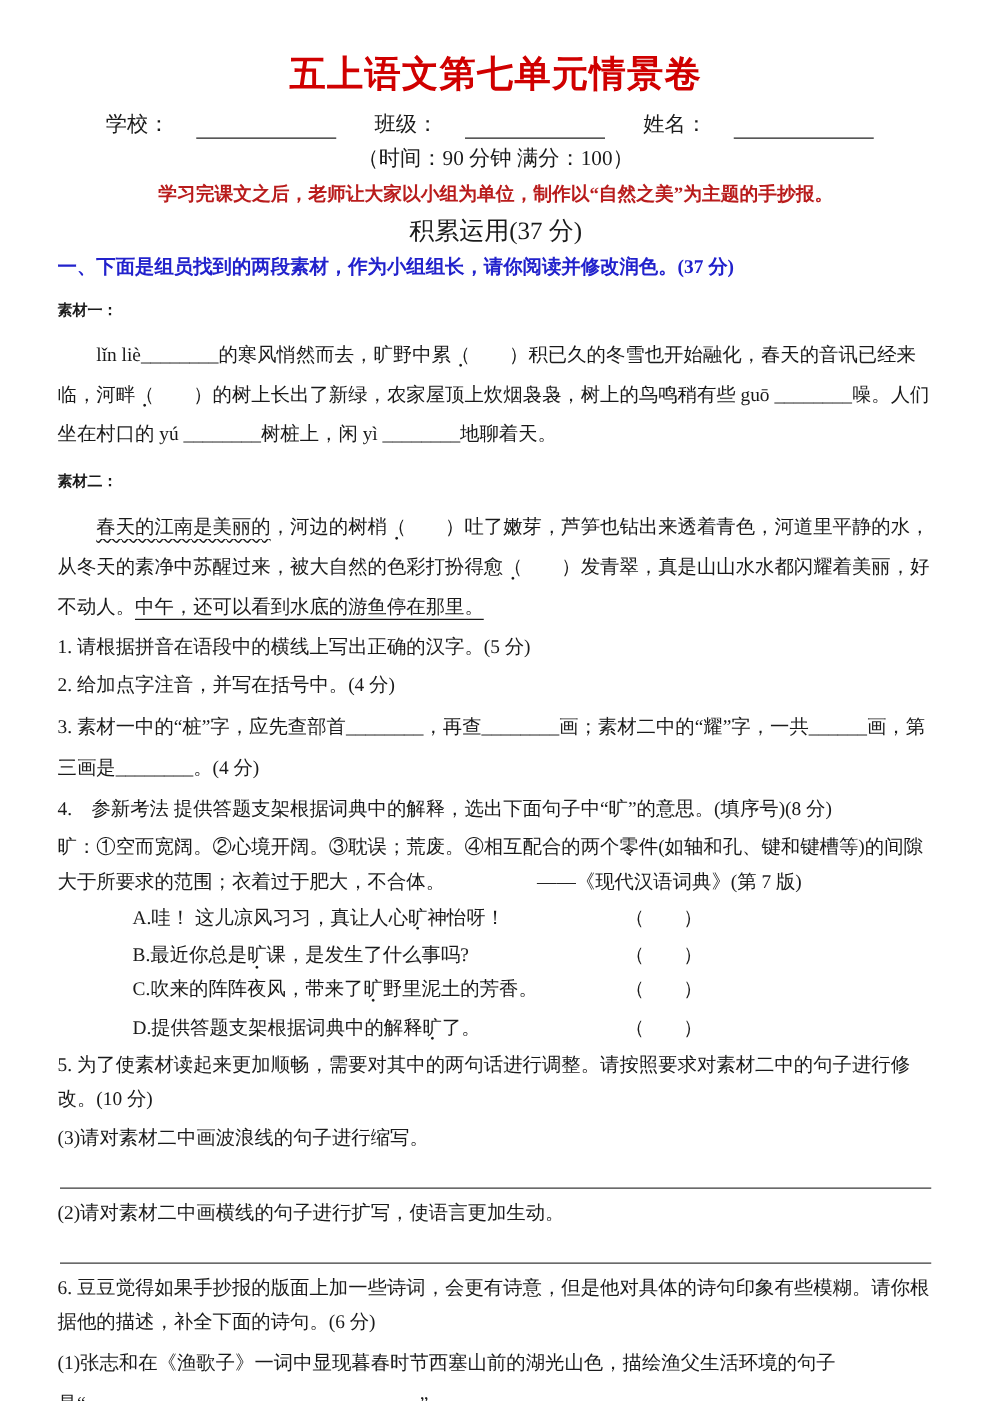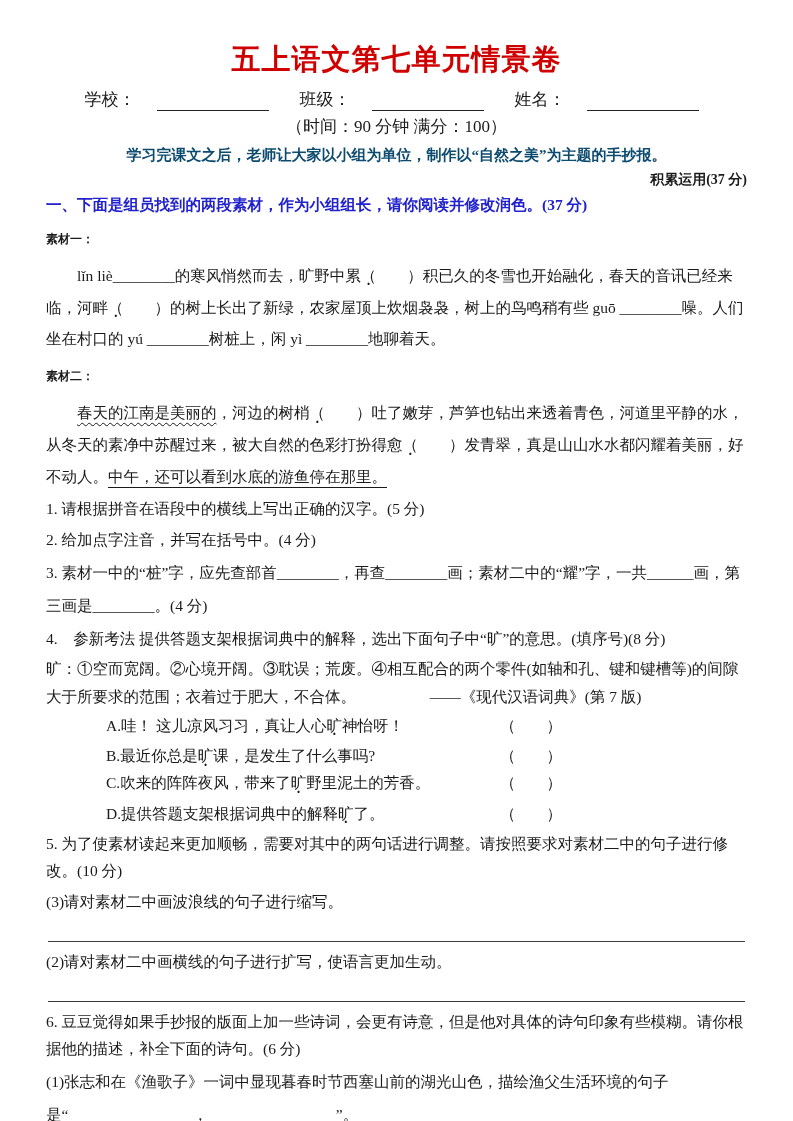--- a/index.html
+++ b/index.html
@@ -14,24 +14,24 @@
     text-align:center;color:#d00000;font-weight:bold;
     font-size:29px;margin:0 0 8px 0;letter-spacing:1px;
   }
   .fields-row{
     display:flex;justify-content:center;align-items:flex-end;
     gap:21px;font-size:17px;margin:2px 0 4px 0;
   }
   .hline{display:inline-block;width:112px;border-bottom:1.5px solid #222;height:1.05em;margin-right:10px;}
   .meta{text-align:center;font-size:17px;margin:2px 0 4px 0;}
   .scenario{
-    text-align:center;color:#0c4a6e;font-weight:bold;
+    text-align:center;color:#b91c1c;font-weight:bold;
     font-size:15px;margin:8px 0 2px 0;
   }
-  .section-title{text-align:right;font-weight:bold;font-size:14px;margin:6px 0 2px 0;}
+  .section-title{text-align:center;font-weight:normal;font-size:20px;margin:6px 0 2px 0;}
   .block-title{text-align:center;color:#d00000;font-weight:bold;font-size:16px;margin:4px 0 2px 0;}
   .q-intro{color:#2222cc;font-weight:bold;font-size:15.5px;margin:4px 0 2px 0;line-height:1.6;}
   .mat-label{font-weight:bold;font-size:12px;margin:12px 0;line-height:1.5;}
   .para{font-size:15.5px;line-height:2.05;text-indent:2em;margin:0 0 2px 0;}
 
   .dot{position:relative;}
   .dot::after{
     content:"·";position:absolute;left:50%;transform:translateX(-50%);
     bottom:-0.62em;font-weight:bold;font-size:0.9em;line-height:1;
   }

